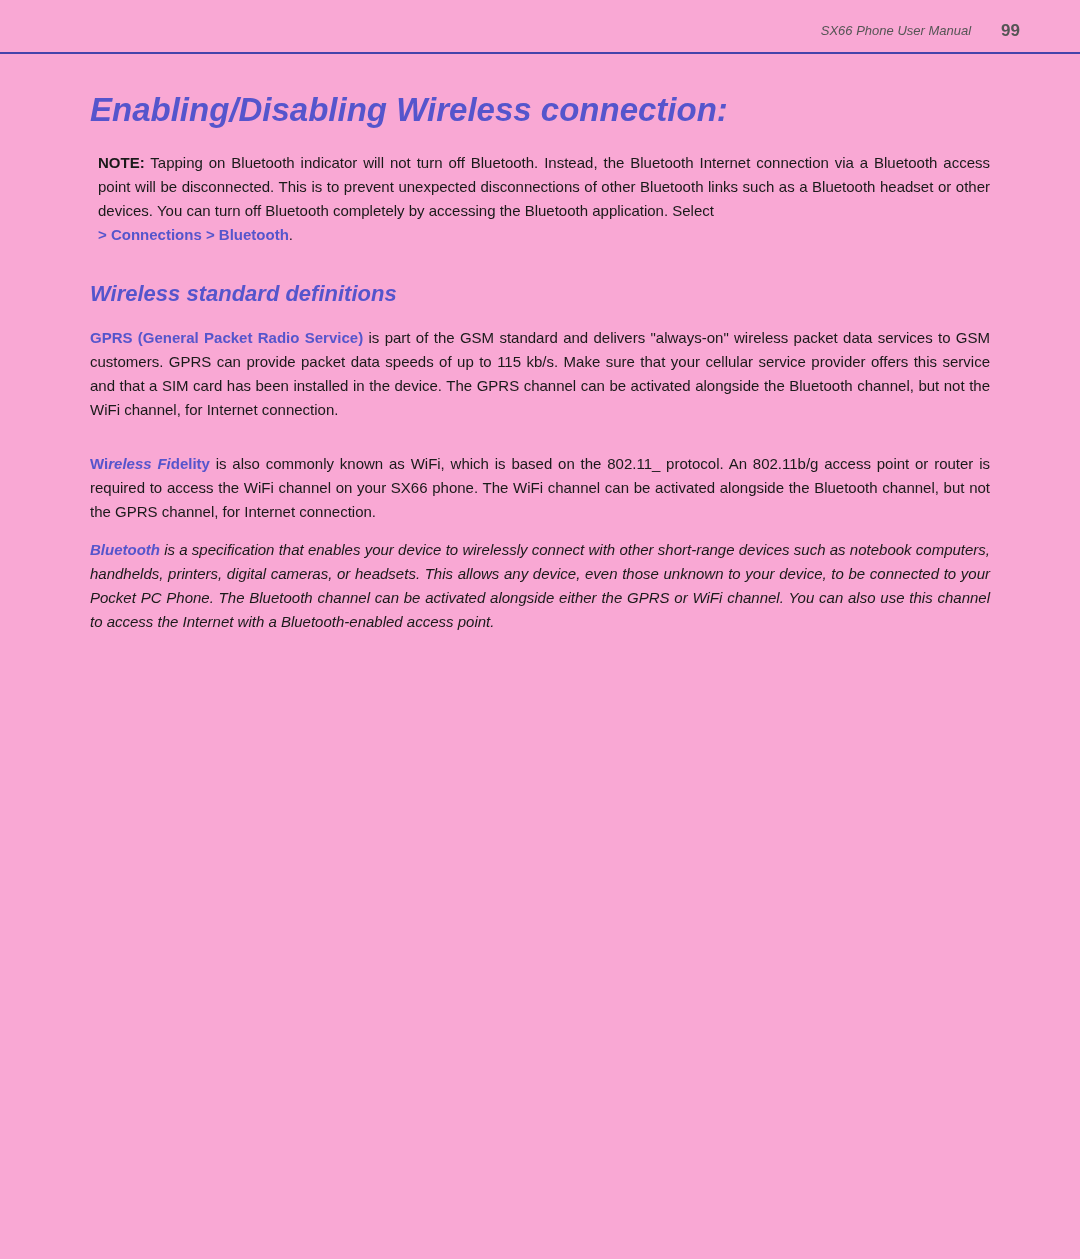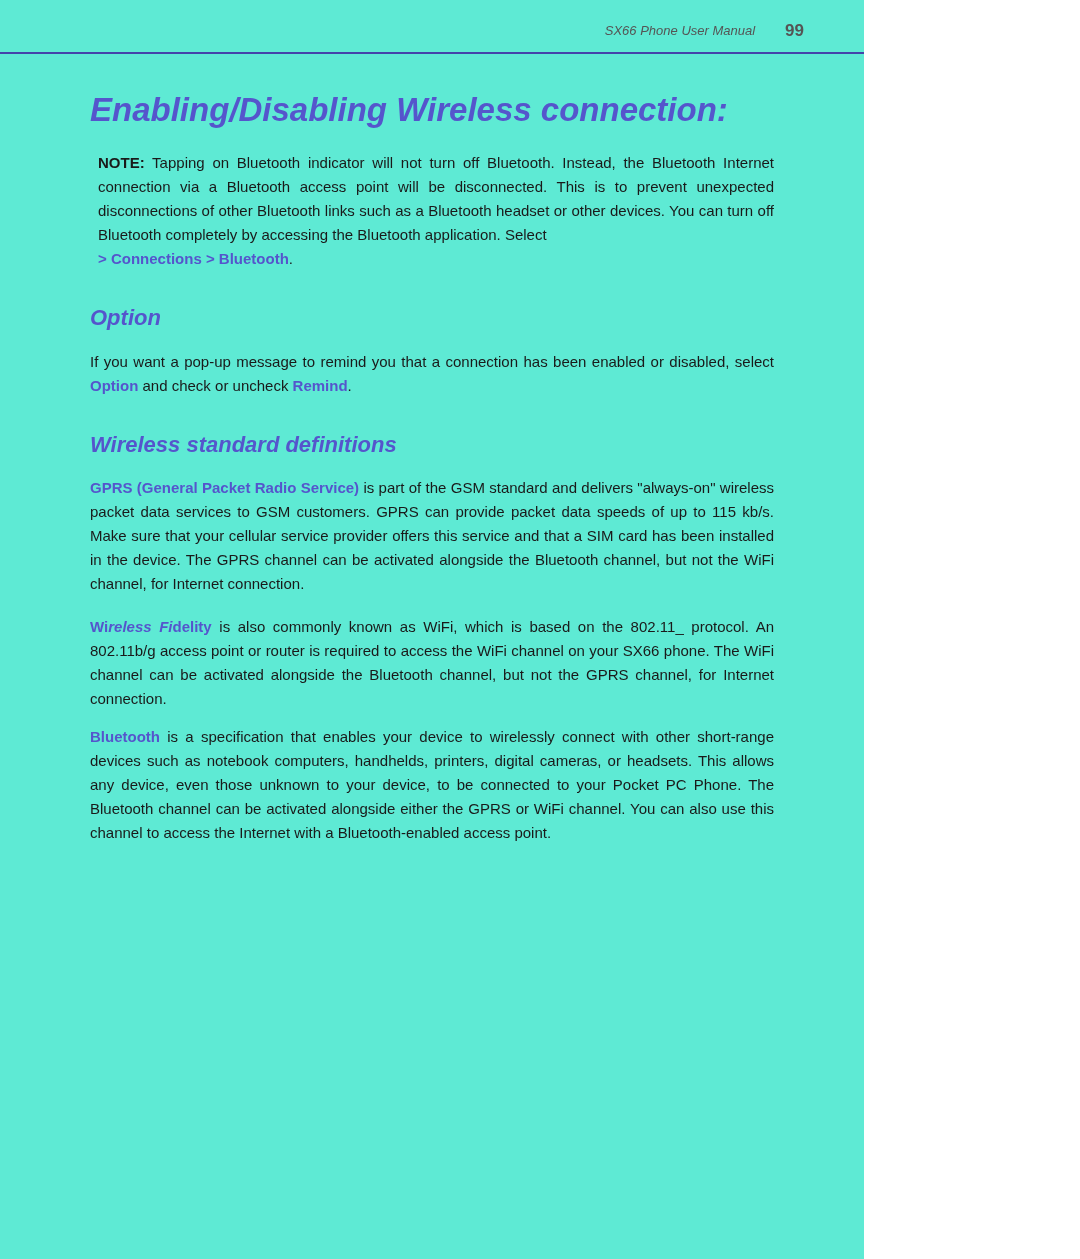--- a/index.html
+++ b/index.html
@@ -12,23 +12,23 @@
       width: 1080px;
       min-height: 1259px;
       background: #ffffff;
       font-family: Arial, sans-serif;
       font-size: 15px;
       color: #1a1a1a;
       line-height: 1.55;
     }
 
     .page-container {
-      width: 864px;
+      width: 1080px;
       min-height: 1259px;
-      background: #5eead4;
+      background: #f9a8d4;
       padding: 0;
     }
 
     .header {
       display: flex;
       justify-content: flex-end;
       align-items: center;
       padding: 18px 60px 8px 60px;
       border-bottom: 2px solid #4444aa;
       margin-bottom: 0;
@@ -112,34 +112,35 @@
     }
 
     .body-text {
       text-align: justify;
       margin-bottom: 14px;
       line-height: 1.6;
     }
 
     .gprs-para {
       text-align: justify;
-      margin-bottom: 19px;
+      margin-bottom: 30px;
       line-height: 1.6;
     }
 
     .wifi-para {
       text-align: justify;
       margin-bottom: 14px;
       line-height: 1.6;
     }
 
     .bt-para {
       text-align: justify;
       margin-bottom: 2px;
       line-height: 1.6;
+      font-style: italic;
     }
 
     .italic-bold {
       font-style: italic;
       font-weight: bold;
     }
 
     .connections-link {
       color: #5555cc;
       font-weight: bold;
@@ -162,27 +163,20 @@
       <h1 class="section-title">Enabling/Disabling Wireless connection:</h1>
 
 
       <p class="note-block">
         <span class="note-bold">NOTE:</span><span> Tapping on Bluetooth indicator will not turn off Bluetooth. Instead, the Bluetooth Internet connection via a Bluetooth access point will be disconnected. This is to prevent unexpected disconnections of other Bluetooth links such as a Bluetooth headset or other devices. You can turn off Bluetooth completely by accessing the Bluetooth application. Select</span>
         <br>
         <a class="connections-link">&gt; Connections &gt; Bluetooth</a><span>.</span>
       </p>
     </div>
 
-    <div class="section" style="margin-top: 30px;">
-      <h2 class="subsection-title">Option</h2>
-
-      <p class="body-text">
-        <span>If you want a pop-up message to remind you that a connection has been enabled or disabled, select </span><a class="link-blue">Option</a><span> and check or uncheck </span><a class="link-blue">Remind</a><span>.</span>
-      </p>
-    </div>
 
     <div class="section" style="margin-top: 30px;">
       <h2 class="subsection-title">Wireless standard definitions</h2>
 
       <p class="gprs-para">
         <span class="link-blue">GPRS (General Packet Radio Service)</span><span> is part of the GSM standard and delivers "always-on" wireless packet data services to GSM customers. GPRS can provide packet data speeds of up to 115 kb/s. Make sure that your cellular service provider offers this service and that a SIM card has been installed in the device. The GPRS channel can be activated alongside the Bluetooth channel, but not the WiFi channel, for Internet connection.</span>
       </p>
 
       <p class="wifi-para">
         <span class="link-blue">Wi</span><span class="italic-bold link-blue">reless Fi</span><span class="link-blue">delity</span><span> is also commonly known as WiFi, which is based on the 802.11_ protocol. An 802.11b/g access point or router is required to access the WiFi channel on your SX66 phone. The WiFi channel can be activated alongside the Bluetooth channel, but not the GPRS channel, for Internet connection.</span>

